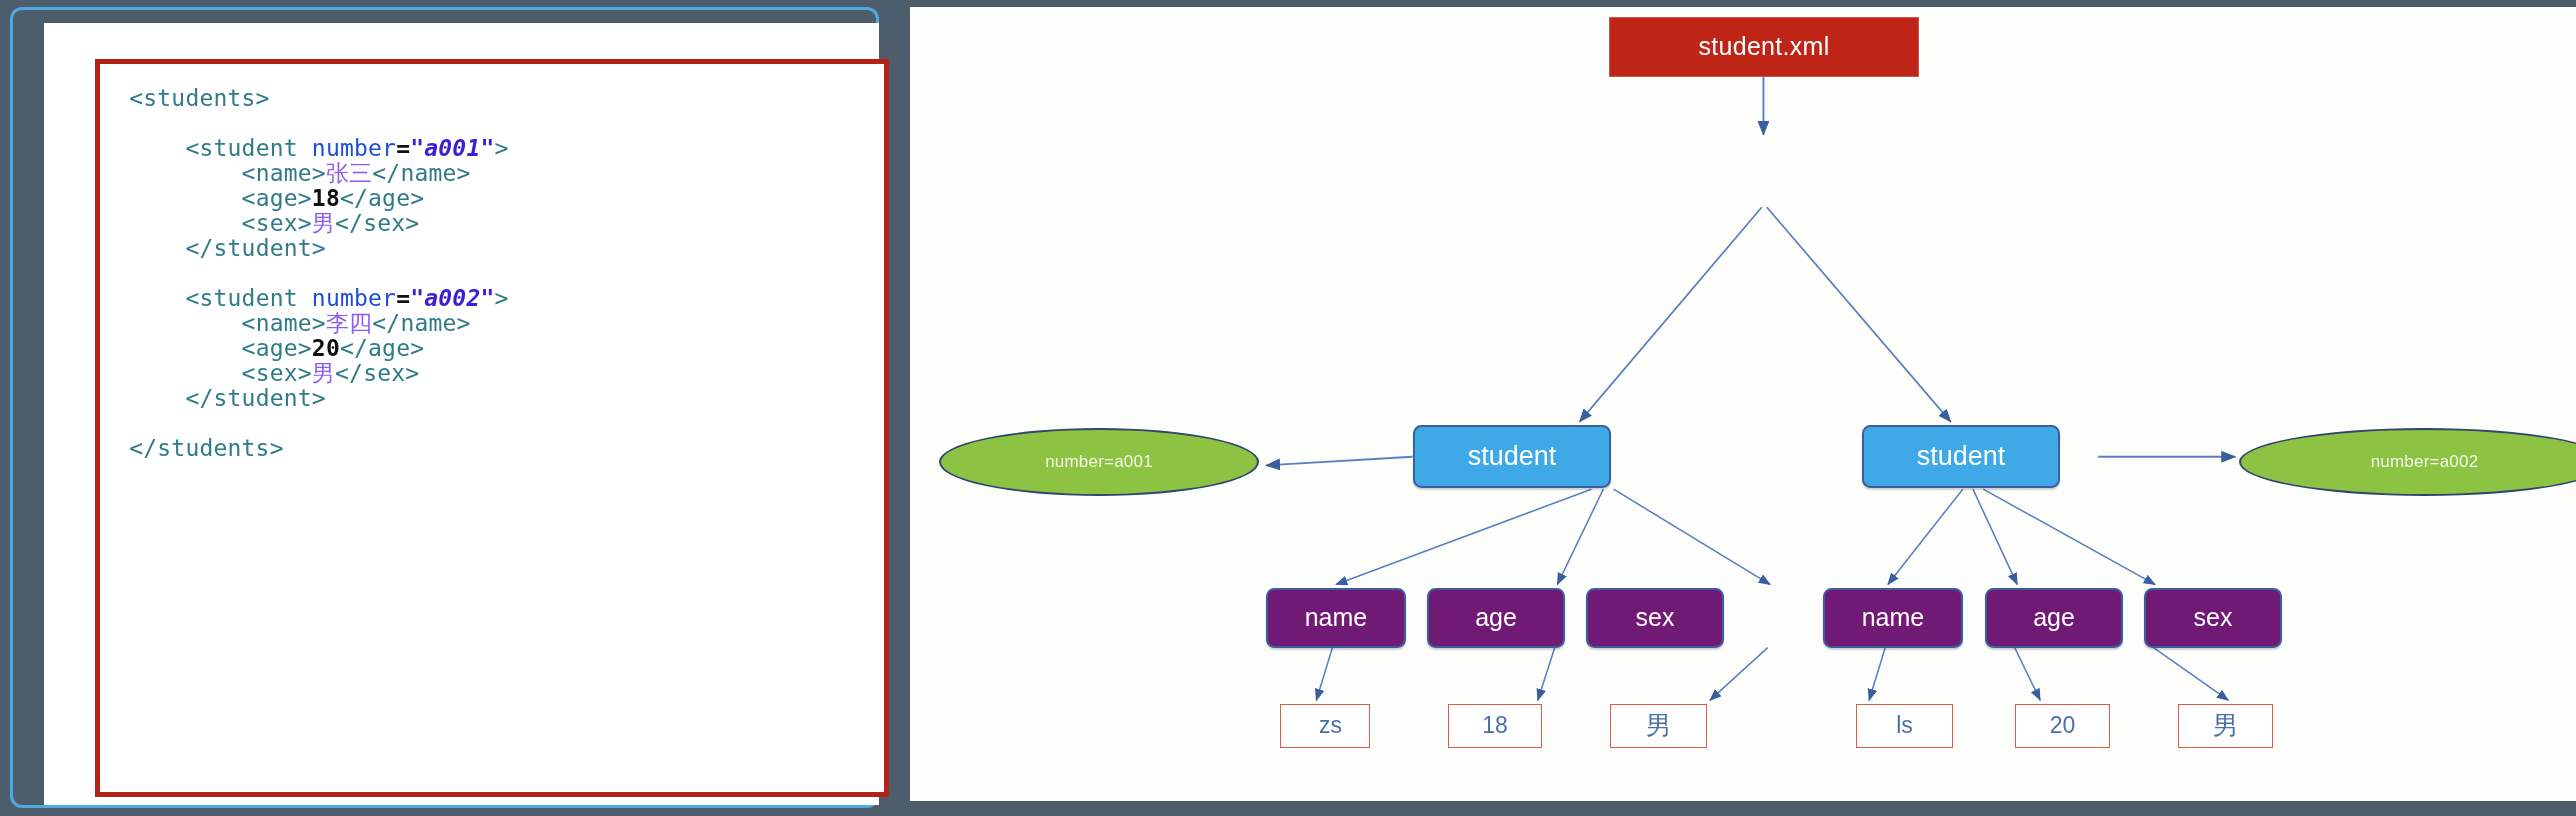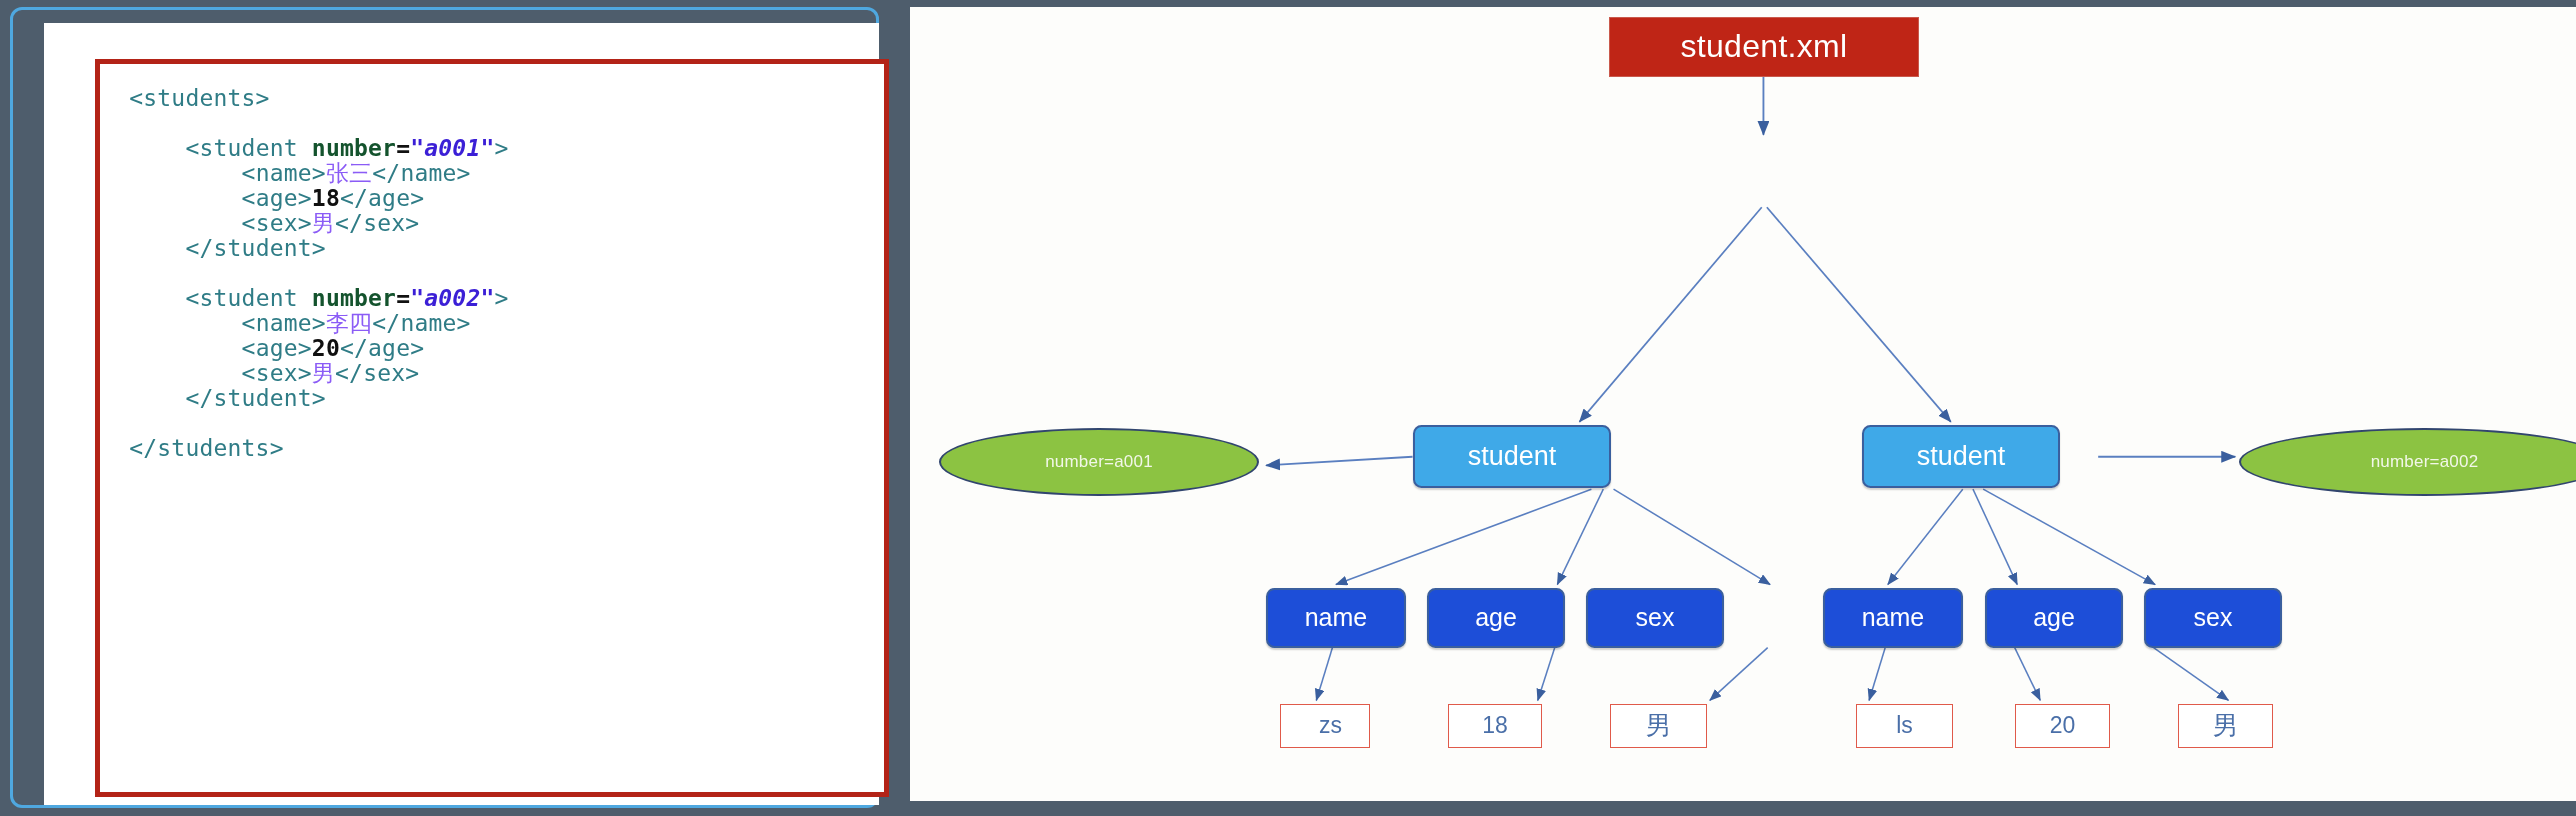--- a/index.html
+++ b/index.html
@@ -52,21 +52,21 @@
     margin: 0;
     padding: 22px 15px 0 29px;
     font-family: "DejaVu Sans Mono", "Liberation Mono", monospace;
     font-size: 23px;
     line-height: 25px;
     color: #3c7d85;
     white-space: pre;
     letter-spacing: 0.2px;
   }
   .tag    { color: #2f7c86; }
-  .attr   { color: #14532d; font-weight: bold; }
+  .attr   { color: #1d4ed8; font-weight: normal; }
   .eq     { color: #111111; font-weight: bold; }
   .val    { color: #3b1fd6; font-weight: bold; font-style: italic; }
   .num    { color: #101010; font-weight: bold; }
   .cjk    { color: #8b5cf6; font-family: "DejaVu Sans", sans-serif; font-size: 23px;}
   .blank  { display: block; height: 25px; }
 
   
   #diagram-panel {
     position: absolute;
     left: 910px;
@@ -88,32 +88,32 @@
     display: flex;
     align-items: center;
     justify-content: center;
     color: #ffffff;
     font-family: "Liberation Sans", sans-serif;
     white-space: nowrap;
   }
   .node-root {
     background: #bf2516;
     border: 0.9px solid #c9594c;
-    font-size: 32px;
+    font-size: 25px;
     letter-spacing: 0.3px;
   }
   .node-elem {
     background: #3fa9e8;
     border: 2.6px solid #3a5f9e;
     border-radius: 8.5px;
     font-size: 27px;
     box-shadow: 0 1.7px 1.7px rgba(0,0,0,0.18);
   }
   .node-elem-sm {
-    background: #1d4ed8;
+    background: #701a75;
     border: 2.6px solid #3a5f9e;
     border-radius: 8.5px;
     font-size: 25px;
     box-shadow: 0 1.7px 1.7px rgba(0,0,0,0.18);
   }
   .node-attr {
     background: #8cc342;
     border: 2.6px solid #31456e;
     border-radius: 50%;
     color: #f2f7e8;

